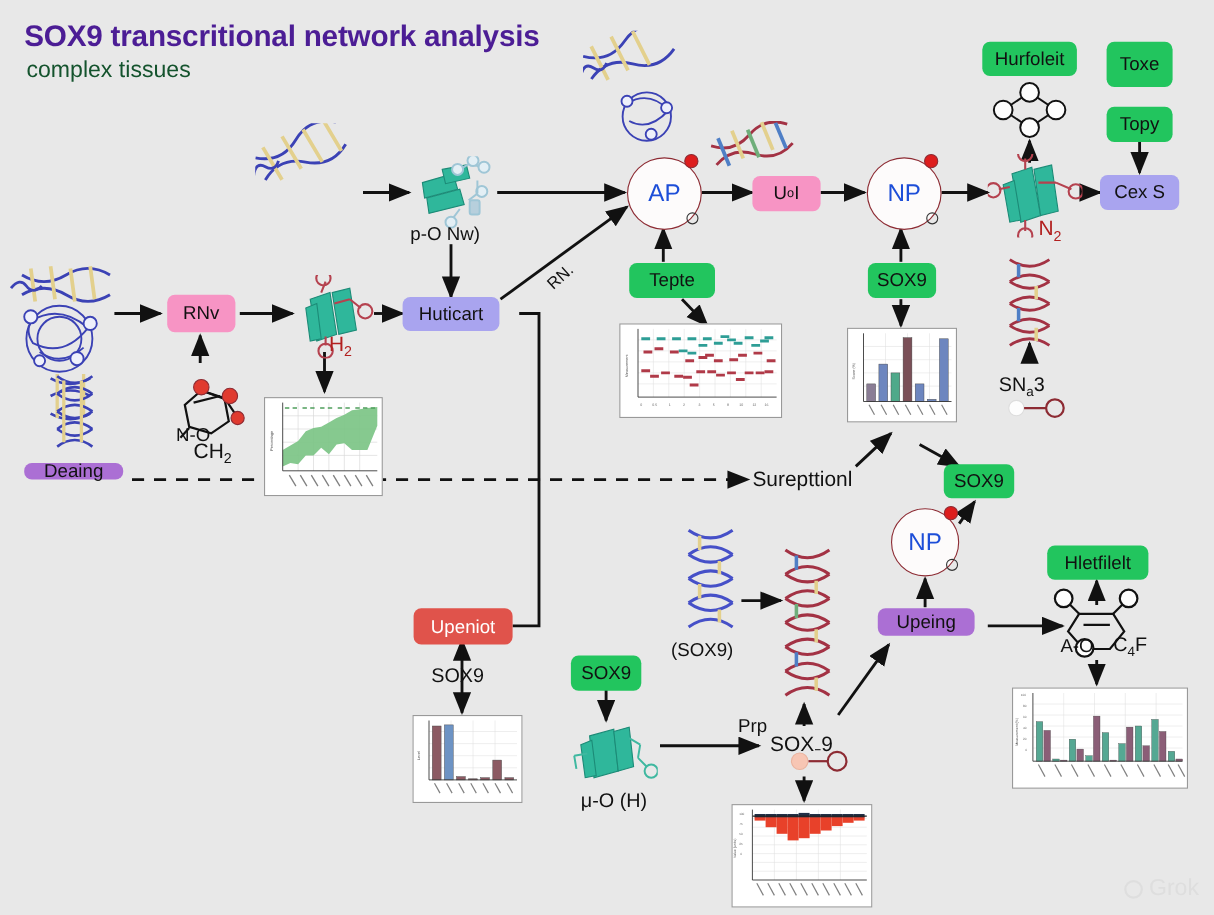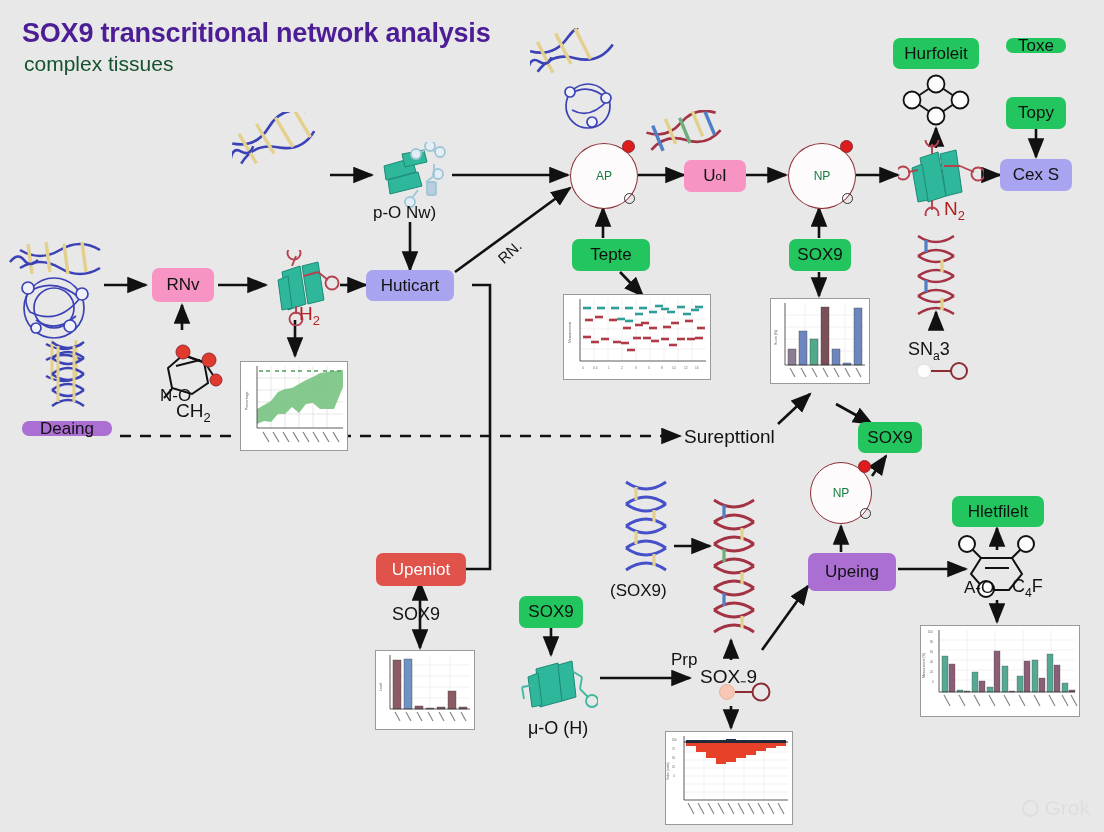--- a/index.html
+++ b/index.html
@@ -35,21 +35,21 @@
   .node.purple { background:#a9a4ef; }
   .node.orchid { background:#ab6fd4; }
   .node.red    { background:#e0534b; color:#ffffff; }
 
   
   .circ {
     border-radius:50%;
     background:#fdfbfb;
     border:1.6px solid #8d2b33;
     display:flex; align-items:center; justify-content:center;
-    font-size:12px; color:#15803d;
+    font-size:22px; color:#1d4ed8;
   }
   .knob-red {
     position:absolute; width:13px; height:13px; border-radius:50%;
     background:#dd1d1d; border:1px solid #8d2b33;
   }
   .knob-open {
     position:absolute; width:11px; height:11px; border-radius:50%;
     background:transparent; border:1.5px solid #333;
   }
 
@@ -382,33 +382,33 @@
   <div class="abs node purple" style="left:366px; top:270px; width:88px; height:31px;">Huticart</div>
 
   <div class="abs node orchid" style="left:22px; top:421px; width:90px; height:15px;">Deaing</div>
 
   <div class="abs node green" style="left:572px; top:239px; width:78px; height:32px;">Tepte</div>
 
   <div class="abs node green" style="left:789px; top:239px; width:62px; height:32px;">SOX9</div>
 
   <div class="abs node green" style="left:893px; top:38px; width:86px; height:31px;">Hurfoleit</div>
 
-  <div class="abs node green" style="left:1006px; top:38px; width:60px; height:15px;">Toxe</div>
+  <div class="abs node green" style="left:1006px; top:38px; width:60px; height:41px;">Toxe</div>
 
   <div class="abs node green" style="left:1006px; top:97px; width:60px; height:32px;">Topy</div>
 
   <div class="abs node purple" style="left:1000px; top:159px; width:72px; height:32px;">Cex S</div>
 
   <div class="abs node red" style="left:376px; top:553px; width:90px; height:33px;">Upeniot</div>
 
   <div class="abs node green" style="left:519px; top:596px; width:64px; height:32px;">SOX9</div>
 
   <div class="abs node green" style="left:858px; top:422px; width:64px; height:31px;">SOX9</div>
 
-  <div class="abs node orchid" style="left:798px; top:553px; width:88px; height:38px;margin-left:10px;">Upeing</div>
+  <div class="abs node orchid" style="left:798px; top:553px; width:88px; height:25px;">Upeing</div>
 
   <div class="abs node green" style="left:952px; top:496px; width:92px; height:31px;">Hletfilelt</div>
 
   <div class="abs node pink" style="left:684px; top:160px; width:62px; height:32px;">
     <span>U</span>
       <sub>o</sub>
       <span>I</span>
   </div>
 
   <div class="abs" style="left:570px; top:143px; width:68px; height:66px;">

